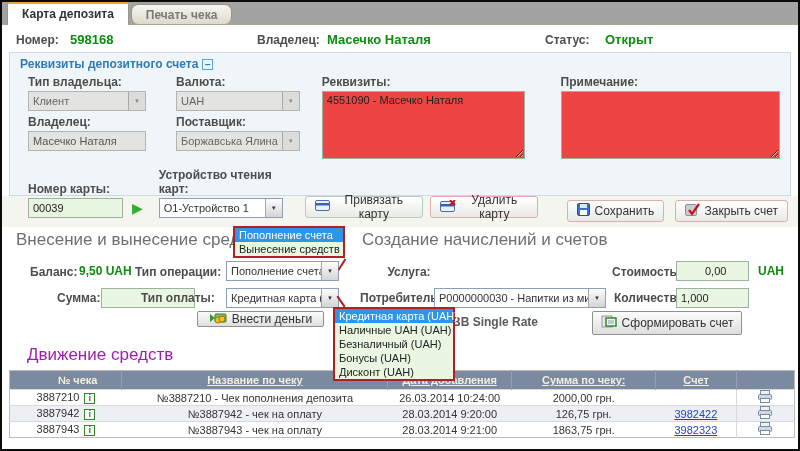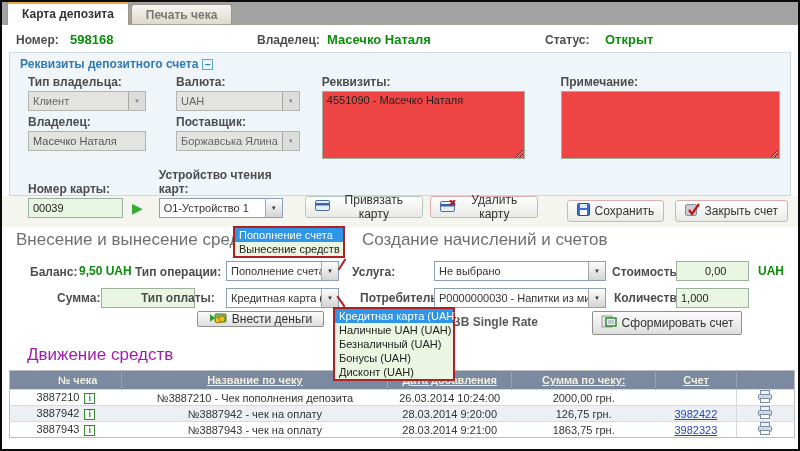--- a/index.html
+++ b/index.html
@@ -6,21 +6,21 @@
   body { background:#888; font-family:"Liberation Sans", sans-serif; }
   .screen { position:relative; width:800px; height:451px; background:#fff;
             border:2px solid #0a0a0a; overflow:hidden; font-size:12px; color:#333; }
 
   
   .tabbar { height:23px; background:#a3a3a3; border-bottom:1px solid #a8a496;
             display:flex; align-items:flex-end; padding-left:5px; }
   .tab { border:1px solid #9a968a; border-bottom:none; border-radius:3px 3px 0 0;
          padding:3px 14px 2px; font-weight:bold; font-size:12px; margin-right:2px; }
   .tab.active { background:#fff; border-top:3px solid #eda83d; color:#333; margin-bottom:-1px; padding-bottom:4px; }
-  .tab.inactive { background:linear-gradient(#f6f5f1,#ddd9cc); color:#7a7a72; }
+  .tab.inactive { background:linear-gradient(#f6f5f1,#ddd9cc); color:#7a7a72;border-radius:7px; }
 
   
   .hdr { display:flex; align-items:center; padding:7px 8px 5px 14px; }
   .lbl { font-weight:bold; color:#4d4d4d; font-size:12px; }
   .green-val { color:#0c8d0c; font-weight:bold; font-size:13px; }
 
   
   .fieldset { position:relative; margin:0 7px; background:#f0f5f9; border:1px solid #ccd9e4;
               padding:22px 10px 8px 10px; height:144px; }
   .legend { position:absolute; top:4px; left:10px; color:#2f7bb5; font-weight:bold; font-size:12px;
@@ -213,25 +213,21 @@
     <button class="btn grey abs" style="left:195px;top:84px;width:127px;height:16px">
       <span><svg width="18" height="13">
             <rect x="6" y="3" width="11" height="8" rx="1" fill="#7fc066" stroke="#3e7d2e"></rect>
             <circle cx="9" cy="9" r="3" fill="#f0c020" stroke="#a07808"></circle>
             <circle cx="13" cy="8" r="3" fill="#f0c020" stroke="#a07808"></circle>
             <path d="M1 3 L6 7 L1 11 Z" fill="#2f9e2f"></path>
           </svg></span>
       <span>Внести деньги</span>
     </button>
 
-    <span class="abs lbl" style="left:350px;top:38px;width:66px;text-align:left">Услуга:</span>
-    <div class="fake-select abs" style="left:432px;top:34px;width:172px">
-      <span class="txt">Не выбрано</span>
-      <span class="arrow-btn">▼</span>
-    </div>
+    <span class="abs lbl" style="left:374px;top:38px;width:66px;text-align:center">Услуга:</span>
     <span class="abs lbl" style="left:610px;top:38px">Стоимость:</span>
     <input class="ginput abs" style="left: 674px; top: 34px; width: 73px; padding-left: 28px;" value="0,00">
     <span class="abs green-val" style="left:756px;top:37px;font-size:12px">UAH</span>
 
     <span class="abs lbl" style="left:358px;top:64px">Потребитель:</span>
     <div class="fake-select abs" style="left:432px;top:61px;width:172px">
       <span class="txt">P0000000030 - Напитки из минибара</span>
       <span class="arrow-btn">▼</span>
     </div>
     <span class="abs lbl" style="left:612px;top:64px">Количество:</span>

